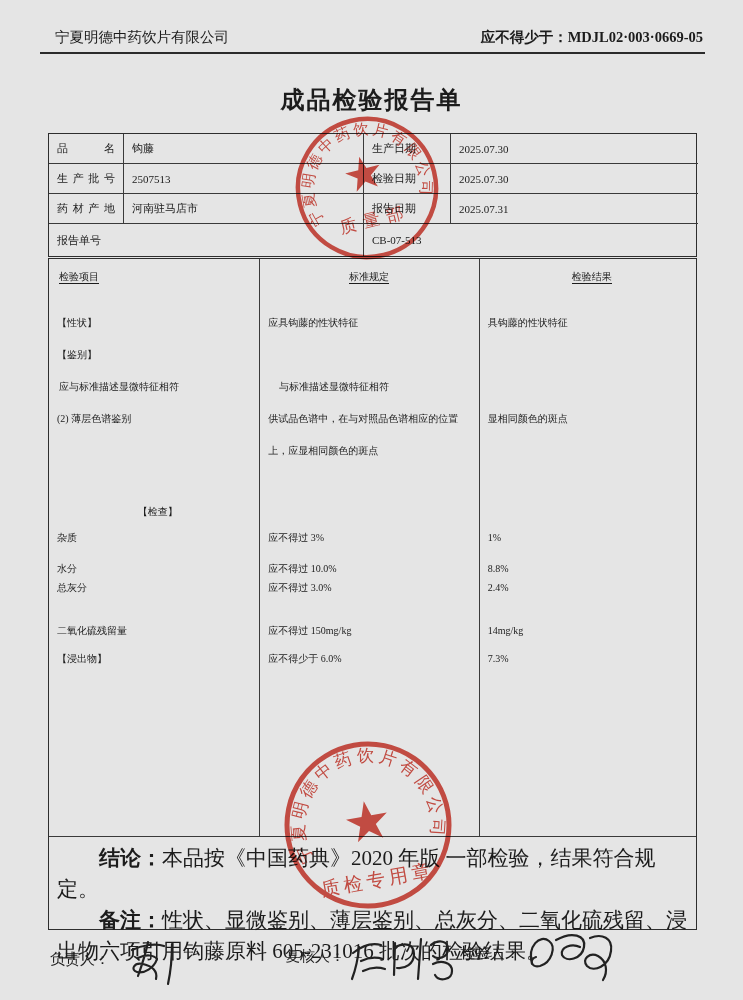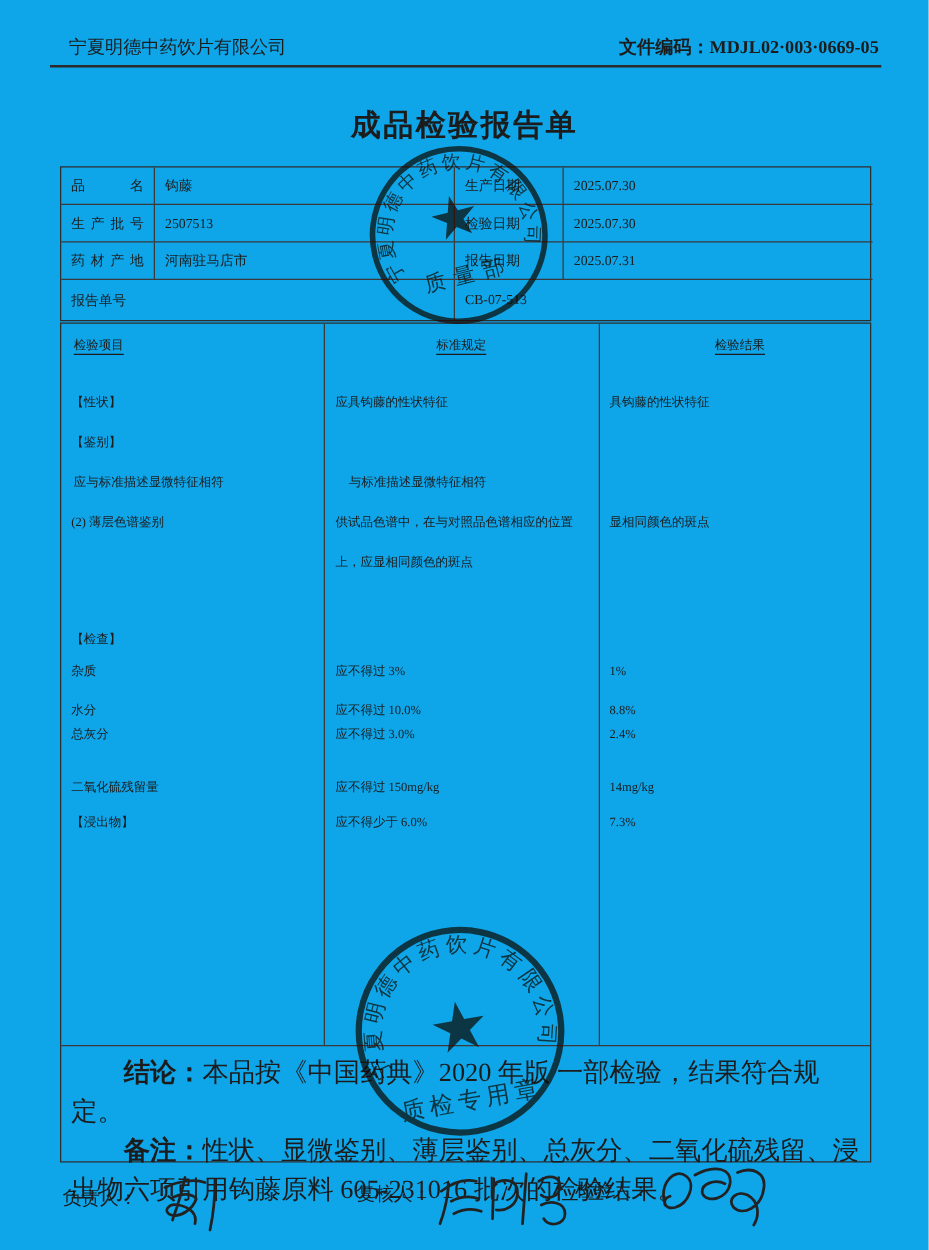--- a/index.html
+++ b/index.html
@@ -1,17 +1,17 @@
 <!DOCTYPE html>
 <html><head>
 <meta charset="utf-8">
 <style>
   html,body{margin:0;padding:0;background:#fff;}
   .page{
-    position:relative; width:743px; height:1000px; background:#0ea5e9;
+    position:relative; width:743px; height:1000px; background:#e5e5e5;
     font-family:"Liberation Serif","DejaVu Serif",serif; color:#1c1c1c; overflow:hidden;
   }
   
   .doc-header{position:absolute; left:40px; top:28px; width:665px; height:24px;
     border-bottom:2px solid #2b2b2b; display:flex; justify-content:space-between; align-items:flex-start;
     font-size:14.5px;}
   .doc-header .left{padding-left:15px;}
   .doc-header .right{padding-right:2px; font-weight:bold;}
   .doc-header .right .code{font-weight:bold; font-family:"Liberation Serif","DejaVu Serif",serif;}
   
@@ -61,21 +61,21 @@
   .stamp text{fill:#d23b2f; font-family:"Liberation Serif","DejaVu Serif",serif;}
 </style>
 </head>
 <body>
 
 <div class="page">
 
   <div class="doc-header">
     <span class="left">宁夏明德中药饮片有限公司</span>
     <span class="right">
-      <span>文件编码：</span><span class="code">MDJL02·003·0669-05</span>
+      <span>应不得少于：</span><span class="code">MDJL02·003·0669-05</span>
     </span>
   </div>
 
   <h1 class="title">成品检验报告单</h1>
 
   <div class="info-table">
     <div class="cell label1">
         <span class="jspan">品名</span>
       </div>
     <div class="cell">钩藤</div>
@@ -123,21 +123,21 @@
       </div>
       <div class="trow" style="top:118px;">
         <div class="c2">应与标准描述显微特征相符</div>
         <div class="c3">与标准描述显微特征相符</div>
       </div>
       <div class="trow" style="top:150px;">
         <div class="c1">(2) 薄层色谱鉴别</div>
         <div class="c2">供试品色谱中，在与对照品色谱相应的位置上，应显相同颜色的斑点</div>
         <div class="c3">显相同颜色的斑点</div>
       </div>
-      <div class="trow" style="top:243px;">
+      <div class="trow" style="top:243px;text-align:center;">
         <div class="c1">【检查】</div>
         <div class="c2"></div>
         <div class="c3"></div>
       </div>
       <div class="trow" style="top:269px;">
         <div class="c1">杂质</div>
         <div class="c2">应不得过 3%</div>
         <div class="c3">1%</div>
       </div>
       <div class="trow" style="top:300px;">

